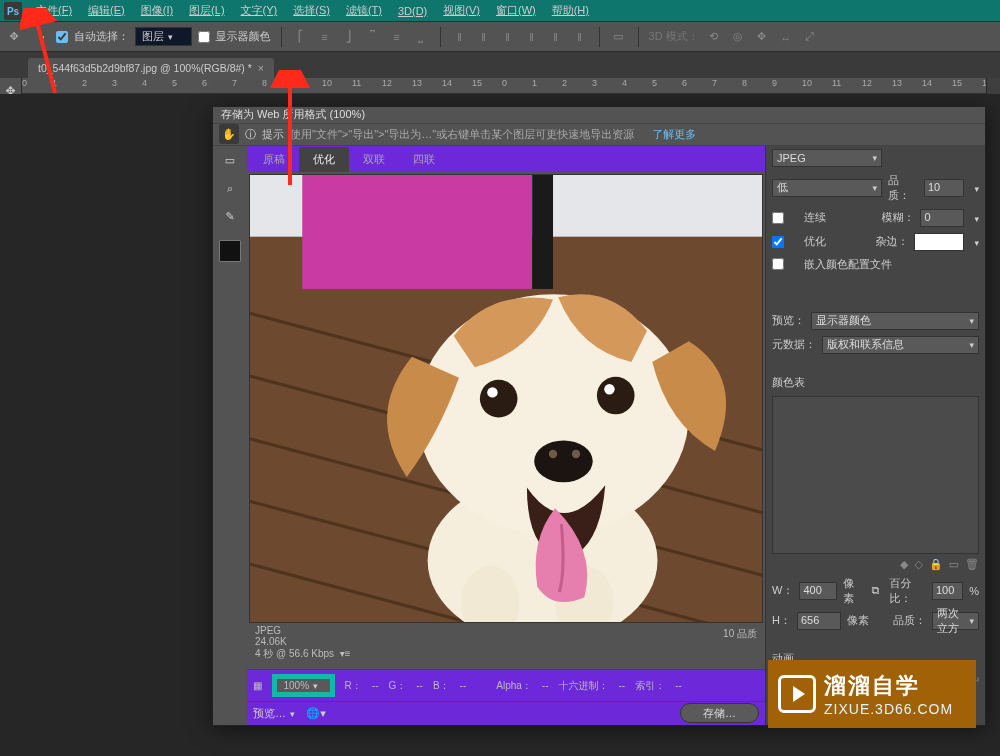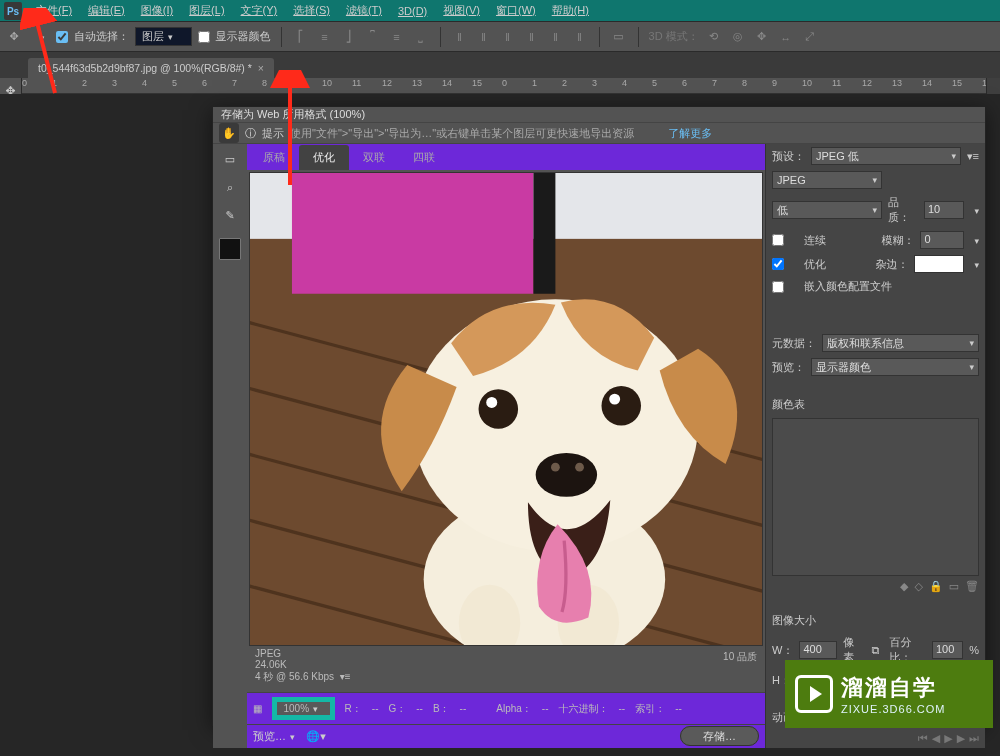--- a/index.html
+++ b/index.html
@@ -41,21 +41,21 @@
   
   .panels-right { position: absolute; right: 0; top: 78px; width: 14px; bottom: 0; background: #3f3f3f; border-left:1px solid #2a2a2a; }
   .panels-right .dot { width:8px; height:8px; background:#888; margin:20px auto; border-radius:1px;}
   
   
   .dialog { position: absolute; left: 212px; top: 106px; width: 774px; height: 620px; background: #535353; border: 1px solid #222; box-shadow: 0 4px 20px rgba(0,0,0,0.5); display: flex; flex-direction: column; }
   .dialog-title { background: #535353; height: 20px; display: flex; align-items: center; padding: 0 8px; font-size: 11px; color: #ddd; border-bottom: 1px solid #444; }
   .dialog-tip { background: #535353; height: 26px; display: flex; align-items: center; padding: 0 6px; gap: 6px; border-bottom: 1px solid #444; }
   .dialog-tip .hand { width:20px; height:20px; background:#3a3a3a; border-radius:3px; display:flex; align-items:center; justify-content:center;}
   .dialog-tip .tip-text { color: #aaa; font-size: 11px; }
-  .dialog-tip .learn { color: #6abef4; margin-left: 28px; }
+  .dialog-tip .learn { color: #6abef4; margin-left: 12px; }
   
   .dialog-body { flex: 1; display: flex; }
   .dialog-left-tools { width: 34px; background: #535353; display: flex; flex-direction: column; align-items: center; padding-top: 4px; gap: 6px; }
   .dialog-left-tools .dt { width: 22px; height: 22px; display:flex; align-items:center; justify-content:center; color:#ccc; }
   .dialog-left-tools .dt.swatch { background:#111; border:1px solid #777; border-radius:1px; margin-top:6px;}
   
   .preview-col { flex: 1; display: flex; flex-direction: column; background: #6d28d9; justify-content: flex-end; }
   .preview-tabs { height: 26px; display: flex; align-items: flex-end; gap: 0; padding-left: 2px; }
   .preview-tabs .ptab { padding: 5px 14px; color: #aaa; font-size: 11px; border-top-left-radius:3px; border-top-right-radius:3px;}
   .preview-tabs .ptab.active { background: #424242; color: #eee; }
@@ -79,25 +79,25 @@
   .dialog-foot-left { display:flex; align-items:center; padding:4px 6px; gap:10px; color:#bbb; font-size:10px; border-top:1px solid #444;}
   .dialog-foot-left .dd2 { background:#595959; border:5px solid #14b8a6; padding:1px 12px 1px 6px; }
   .dialog-foot2 { display:flex; align-items:center; justify-content:flex-start; padding:4px 6px; gap:12px; border-top:1px solid #444;}
   .dialog-foot2 .right { margin-left:auto; }
   .dialog-foot2 .btn { background:#5a5a5a; border:1px solid #333; padding:3px 22px; color:#ddd; border-radius:10px;}
   
   
   .arrow { position: absolute; pointer-events: none; }
   
   
-  .watermark { position: absolute; right: 7px; bottom: 28px; width: 208px; height: 68px; background: #4d7c0f; display: flex; align-items: center; padding: 0 10px; gap: 8px; color: #fff; }
+  .watermark { position: absolute; right: 24px; bottom: 28px; width: 208px; height: 68px; background: #a16207; display: flex; align-items: center; padding: 0 10px; gap: 8px; color: #fff; }
   .watermark .play { width: 38px; height: 38px; border: 3px solid #fff; border-radius: 6px; display: flex; align-items: center; justify-content: center; }
   .watermark .play::after { content: ""; border-left: 12px solid #fff; border-top: 8px solid transparent; border-bottom: 8px solid transparent; margin-left: 3px; }
   .watermark .txt1 { font-size: 22px; font-weight: bold; letter-spacing: 2px; }
-  .watermark .txt2 { font-size: 11px; letter-spacing: 1px; color: #dff3fc; }
+  .watermark .txt2 { font-size: 14px; letter-spacing: 1px; color: #dff3fc; }
 
   input[type=checkbox]{ width:12px; height:12px;}
   .chevron::after { content:"▾"; font-size:9px; color:#ccc; margin-left:4px;}
 </style>
 </head>
 <body>
 
 <div class="menubar">
   <div class="logo">Ps</div>
   <span>文件(F)</span>
@@ -326,25 +326,20 @@
         <span class="dd2 chevron">预览…</span>
         <span>🌐▾</span>
         <div class="right">
           <span class="btn">存储…</span>
         </div>
       </div>
     </div>
 
     <div class="settings-col">
       <div class="row">
-        <label>预设：</label>
-        <div class="dd chevron">JPEG 低</div>
-        <span>▾≡</span>
-      </div>
-      <div class="row">
         <div class="dd chevron" style="width:110px; flex:none">JPEG</div>
       </div>
       <div class="row">
         <div class="dd chevron" style="width:110px; flex:none">低</div>
         <label>品质：</label>
         <div class="num">10</div>
         <span class="chevron"></span>
       </div>
       <div class="row">
         <div class="cb">
@@ -367,37 +362,36 @@
         <span class="chevron"></span>
       </div>
       <div class="row">
         <div class="cb">
             <input type="checkbox" style="">
             <label>嵌入颜色配置文件</label>
           </div>
       </div>
       <div style="height:34px"></div>
       <div class="row">
+        <label>预览：</label>
+        <div class="dd chevron">显示器颜色</div>
+      </div>
+      <div class="row">
         <label>元数据：</label>
         <div class="dd chevron">版权和联系信息</div>
-      </div>
-      <div class="row">
-        <label>预览：</label>
-        <div class="dd chevron">显示器颜色</div>
       </div>
       <div class="sectitle">颜色表</div>
       <div class="color-table-box"></div>
       <div class="color-table-icons">
         <span>◆</span>
         <span>◇</span>
         <span>🔒</span>
         <span>▭</span>
         <span>🗑</span>
       </div>
-      <div class="sectitle">图像大小</div>
       <div class="row">
         <label>W：</label>
         <div class="num">400</div>
         <label>像素</label>
         <span style="margin:0 4px">⧉</span>
         <label>百分比：</label>
         <div class="num" style="width:36px">100</div>
         <label>%</label>
       </div>
       <div class="row">

